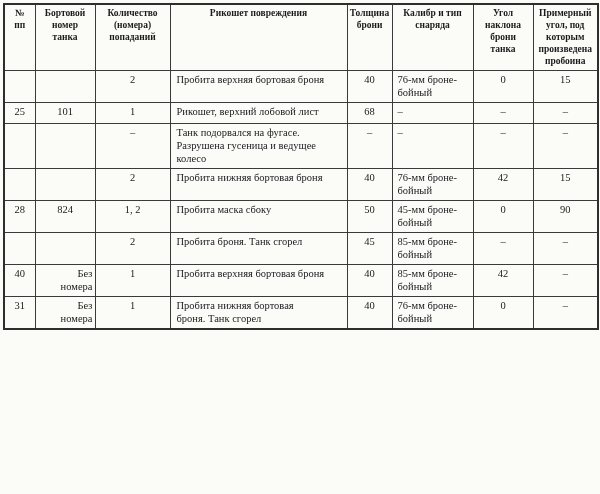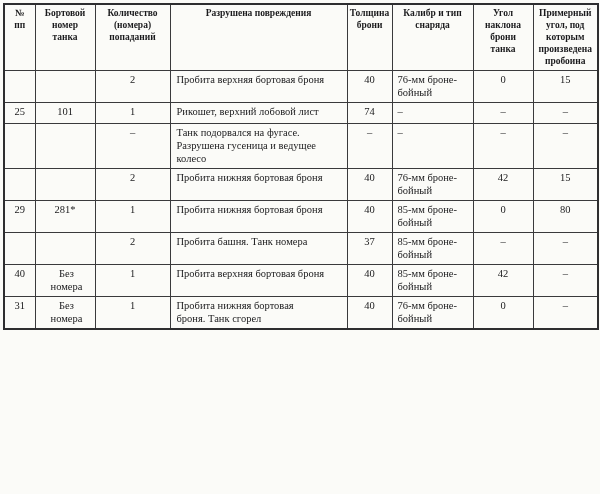--- a/index.html
+++ b/index.html
@@ -49,21 +49,21 @@
     text-align: left;
   }
   .damage-table td.col-4 {
     padding-left: 6px;
     padding-right: 4px;
   }
   .damage-table td.col-6 {
     padding-left: 5px;
   }
   .damage-table td.col-2.has-text {
-    text-align: center;
+    text-align: right;
     padding-left: 5px;
   }
   col.c1 { width: 31px; }
   col.c2 { width: 60px; }
   col.c3 { width: 75px; }
   col.c4 { width: 177px; }
   col.c5 { width: 45px; }
   col.c6 { width: 81px; }
   col.c7 { width: 60px; }
   col.c8 { width: 65px; }
@@ -86,21 +86,21 @@
     <thead>
       <tr>
           <th class="col-1">№
 пп</th>
           <th class="col-2">Бортовой
 номер
 танка</th>
           <th class="col-3">Количество
 (номера)
 попаданий</th>
-          <th class="col-4">Разрушена повреждения</th>
+          <th class="col-4">Рикошет повреждения</th>
           <th class="col-5">Толщина
 брони</th>
           <th class="col-6">Калибр и тип
 снаряда</th>
           <th class="col-7">Угол
 наклона
 брони
 танка</th>
           <th class="col-8">Примерный
 угол, под
@@ -119,21 +119,21 @@
           <td class="col-6 align-left">76-мм броне-
 бойный</td>
           <td class="col-7">0</td>
           <td class="col-8">15</td>
         </tr>
         <tr>
           <td class="col-1">25</td>
           <td class="col-2">101</td>
           <td class="col-3">1</td>
           <td class="col-4 align-left">Рикошет, верхний лобовой лист</td>
-          <td class="col-5">74</td>
+          <td class="col-5">68</td>
           <td class="col-6 align-left">–</td>
           <td class="col-7">–</td>
           <td class="col-8">–</td>
         </tr>
         <tr>
           <td class="col-1"></td>
           <td class="col-2"></td>
           <td class="col-3">–</td>
           <td class="col-4 align-left">Танк подорвался на фугасе.
 Разрушена гусеница и ведущее
@@ -148,36 +148,36 @@
           <td class="col-2"></td>
           <td class="col-3">2</td>
           <td class="col-4 align-left">Пробита нижняя бортовая броня</td>
           <td class="col-5">40</td>
           <td class="col-6 align-left">76-мм броне-
 бойный</td>
           <td class="col-7">42</td>
           <td class="col-8">15</td>
         </tr>
         <tr>
-          <td class="col-1">29</td>
-          <td class="col-2">281*</td>
-          <td class="col-3">1</td>
-          <td class="col-4 align-left">Пробита нижняя бортовая броня</td>
-          <td class="col-5">40</td>
-          <td class="col-6 align-left">85-мм броне-
+          <td class="col-1">28</td>
+          <td class="col-2">824</td>
+          <td class="col-3">1, 2</td>
+          <td class="col-4 align-left">Пробита маска сбоку</td>
+          <td class="col-5">50</td>
+          <td class="col-6 align-left">45-мм броне-
 бойный</td>
           <td class="col-7">0</td>
-          <td class="col-8">80</td>
+          <td class="col-8">90</td>
         </tr>
         <tr>
           <td class="col-1"></td>
           <td class="col-2"></td>
           <td class="col-3">2</td>
-          <td class="col-4 align-left">Пробита башня. Танк номера</td>
-          <td class="col-5">37</td>
+          <td class="col-4 align-left">Пробита броня. Танк сгорел</td>
+          <td class="col-5">45</td>
           <td class="col-6 align-left">85-мм броне-
 бойный</td>
           <td class="col-7">–</td>
           <td class="col-8">–</td>
         </tr>
         <tr>
           <td class="col-1">40</td>
           <td class="col-2 has-text">Без
 номера</td>
           <td class="col-3">1</td>

